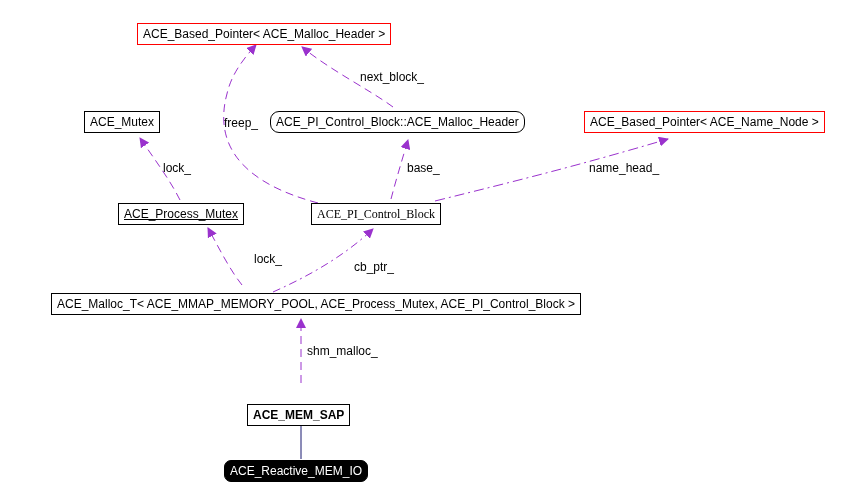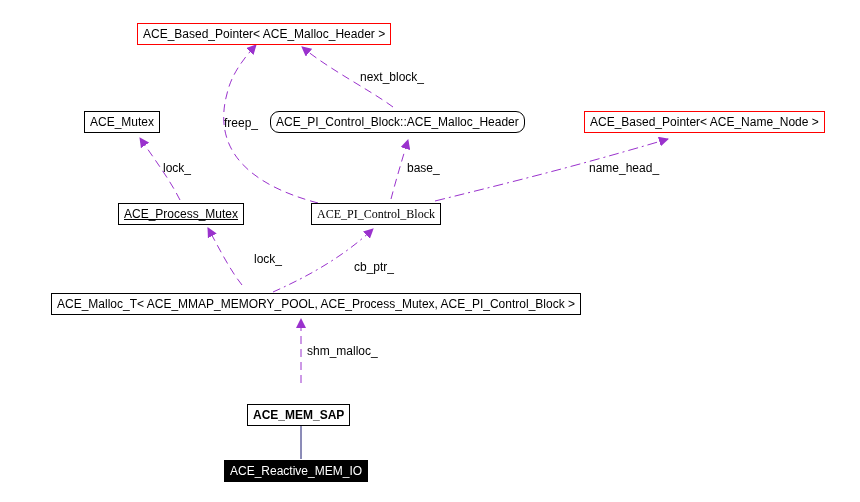--- a/index.html
+++ b/index.html
@@ -3,21 +3,21 @@
 <meta charset="utf-8">
 <style>
   html, body { margin:0; padding:0; background:#ffffff; }
   body { width:860px; height:502px; position:relative; overflow:hidden;
          font-family:"Liberation Sans", sans-serif; }
   svg { position:absolute; left:0; top:0; }
   .node { position:absolute; box-sizing:border-box; border:1px solid #000;
           background:#fff; font-size:12px; line-height:20px; height:22px;
           padding:0 5px; white-space:nowrap; color:#000; cursor:pointer; }
   .node.red { border-color:#ff0000; }
-  .node.focus { background:#000; color:#fff; }
+  .node.focus { background:#000; color:#fff;border-radius:7px; }
   .elabel { position:absolute; font-size:12px; color:#000; white-space:nowrap; line-height:14px; }
 </style>
 </head>
 <body>
 
 <svg width="860" height="502">
   <defs>
     <marker id="arrP" markerWidth="10" markerHeight="10" refX="9" refY="5" orient="auto" markerUnits="userSpaceOnUse">
       <path d="M0,0 L10,5 L0,10 z" fill="#9a32cd"></path>
     </marker>

